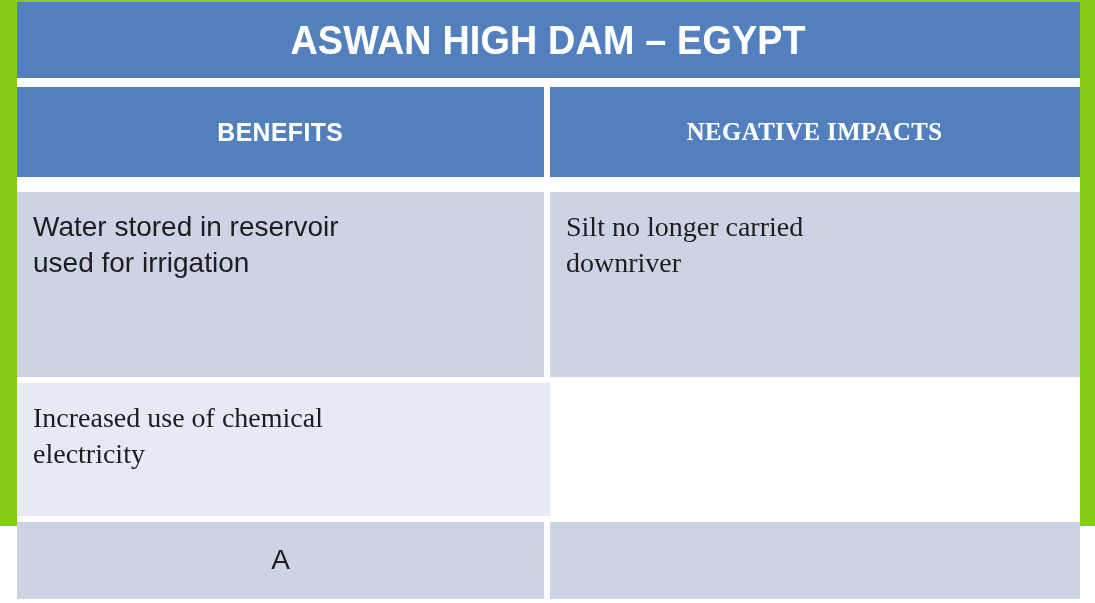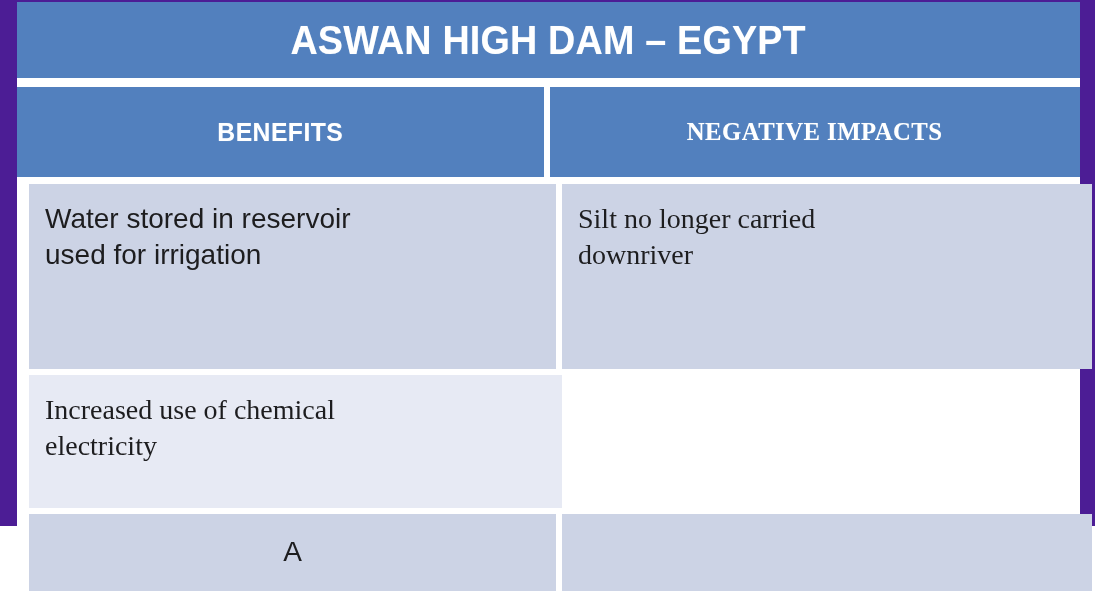--- a/index.html
+++ b/index.html
@@ -13,21 +13,21 @@
     height: 603px;
     overflow: hidden;
     font-family: "Liberation Sans", "DejaVu Sans", sans-serif;
   }
 
   
   #canvas {
     position: relative;
     width: 1095px;
     height: 526px;
-    background: #4c1d95;
+    background: #84cc16;
   }
 
   
   .table-wrap {
     position: absolute;
     left: 17px;
     top: 2px;
     width: 1063px;
     background: #ffffff;
   }
@@ -62,41 +62,41 @@
     box-sizing: border-box;
     position: relative;
   }
   .cell.left  { width: 530px; }
   .cell.right { width: 533px; font-family: Liberation Serif, serif; }
 
   
   .cell.left { margin-right: 6px; }
 
   
-  .header-row { margin-bottom: 7px; border-radius: 30px; }
+  .header-row { margin-bottom: 15px; border-radius: 30px; }
   .header-row .cell {
     height: 90px;
     background: #5280be;
     display: flex;
     align-items: center;
     justify-content: center;
   }
   .header-row .cell-text {
     color: #ffffff;
     font-weight: bold;
     font-size: 26px;
     letter-spacing: 0.5px;
     transform: scaleX(0.95);
     transform-origin: center center;
     white-space: nowrap;
     text-shadow: 0 0 1px rgba(255,255,255,0.3);
   }
 
   
-  .body-row { margin-bottom: 6px; margin-left: 12px; }
+  .body-row { margin-bottom: 6px; }
   .body-row:last-child { margin-bottom: 0; }
 
   .body-row .cell {
     padding: 17px 16px 10px 16px;
   }
   .body-row .cell-text {
     color: #1d1d1f;
     font-size: 28px;
     line-height: 1.28;
     font-weight: normal;

